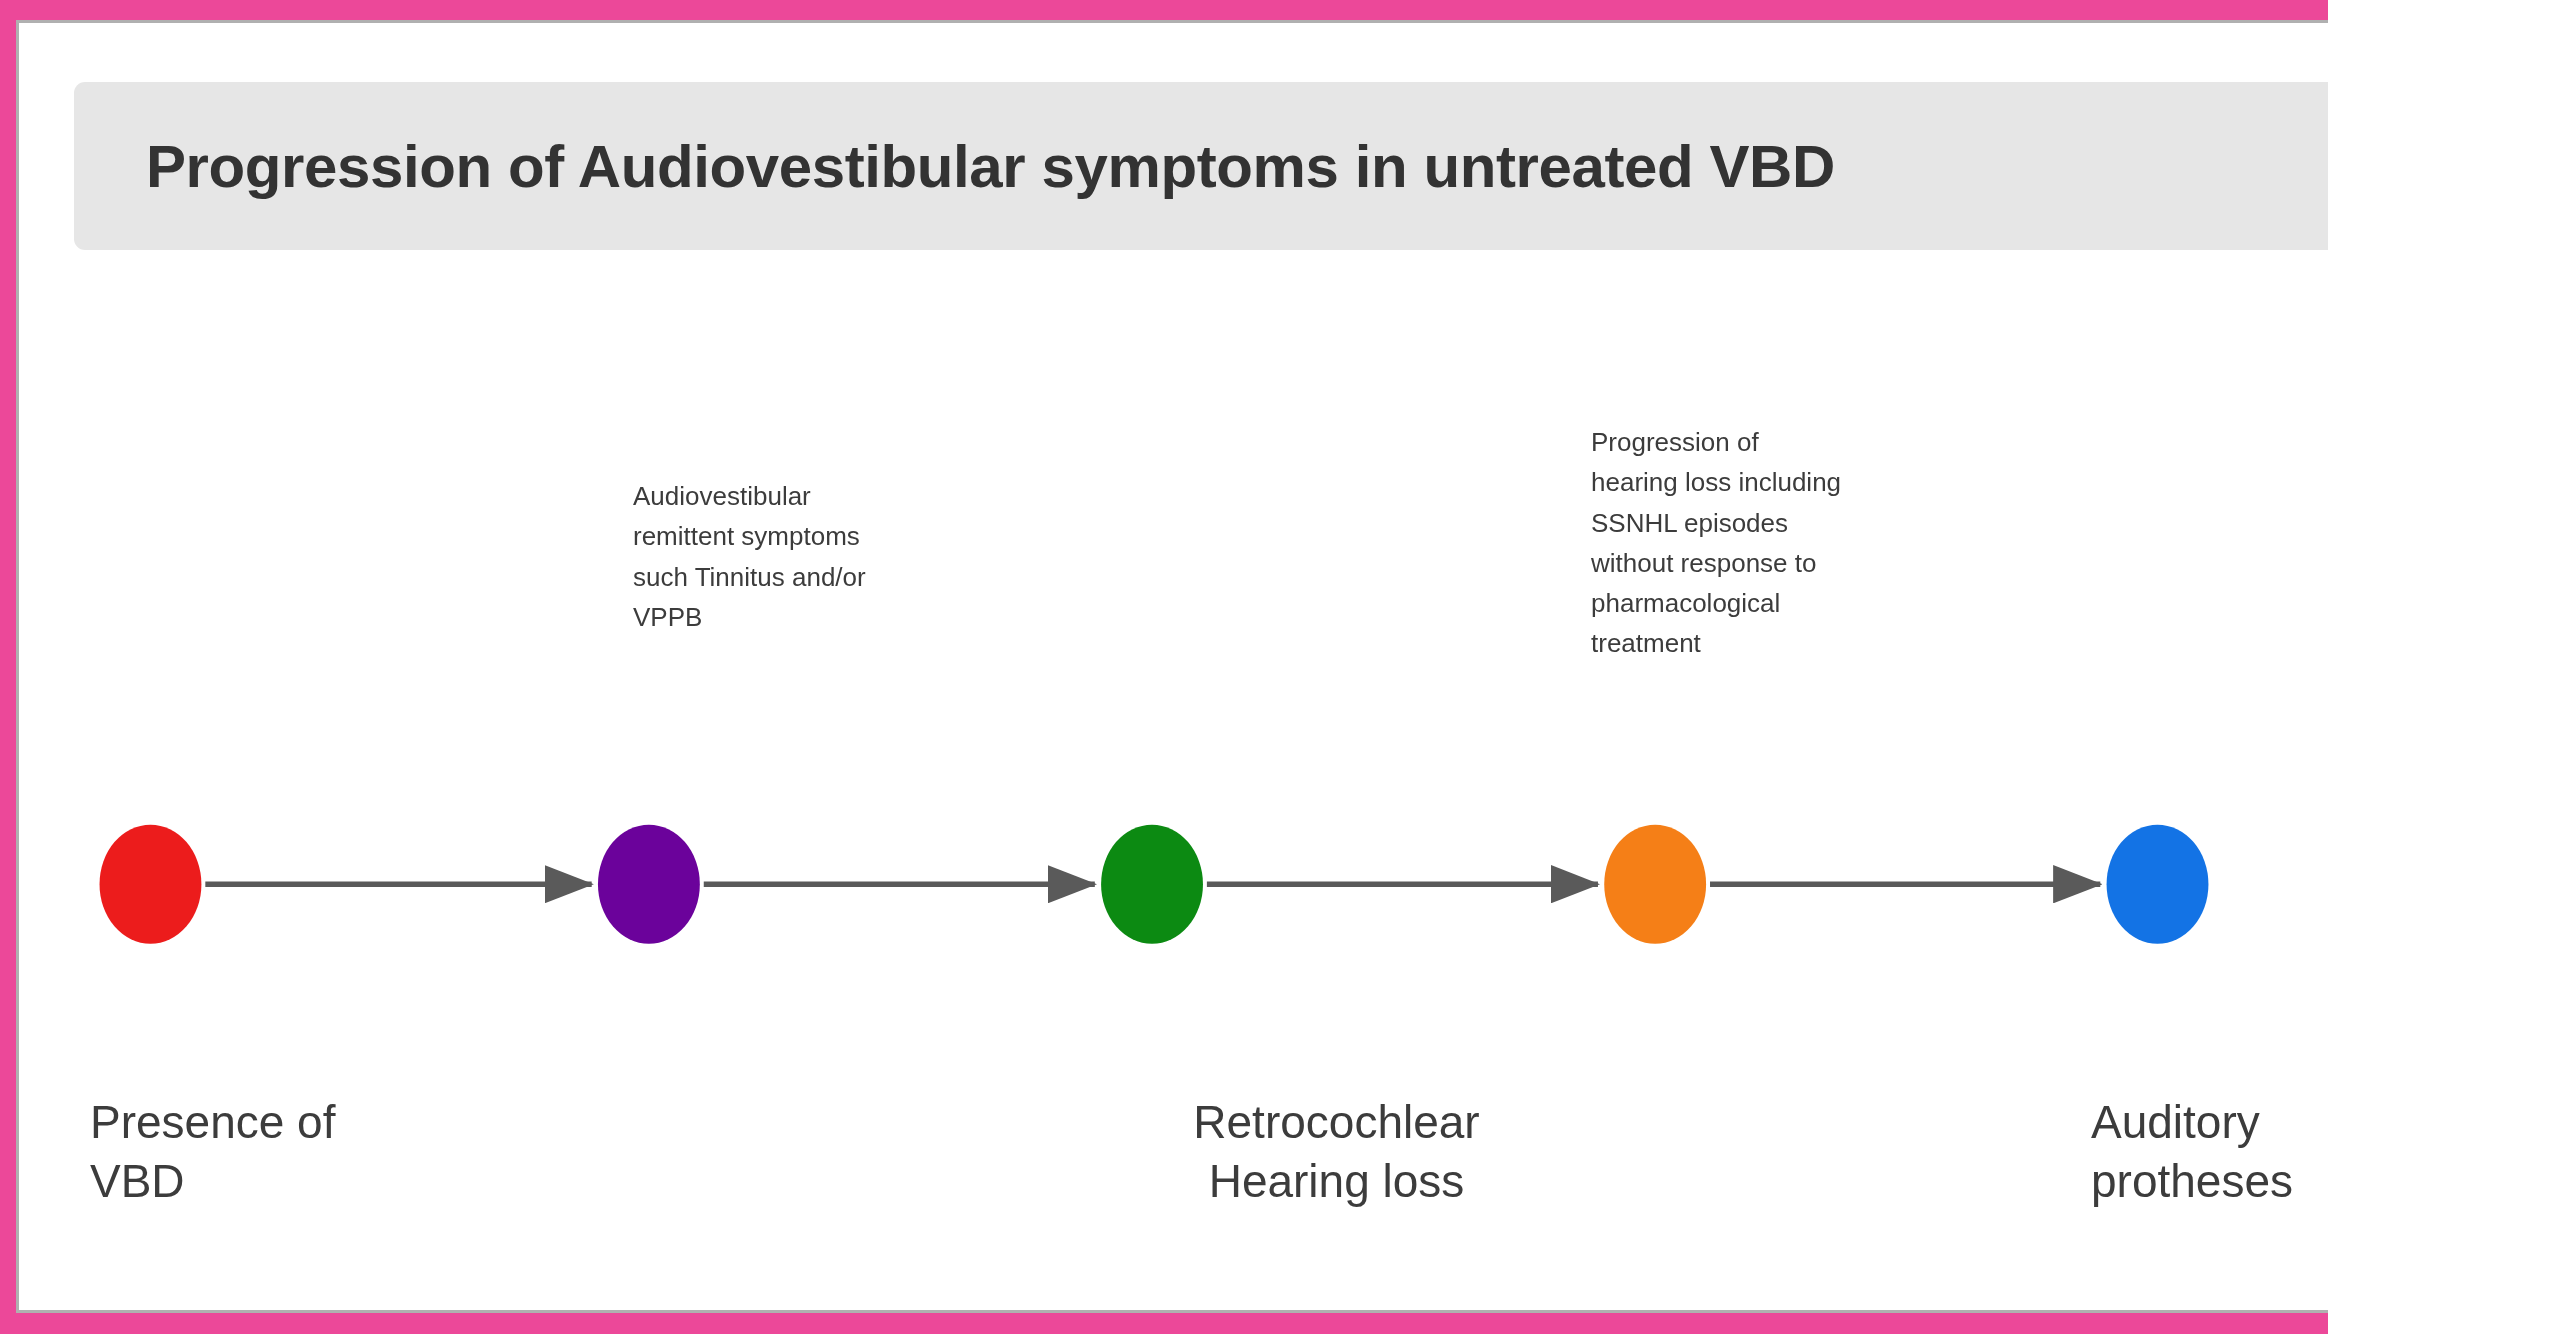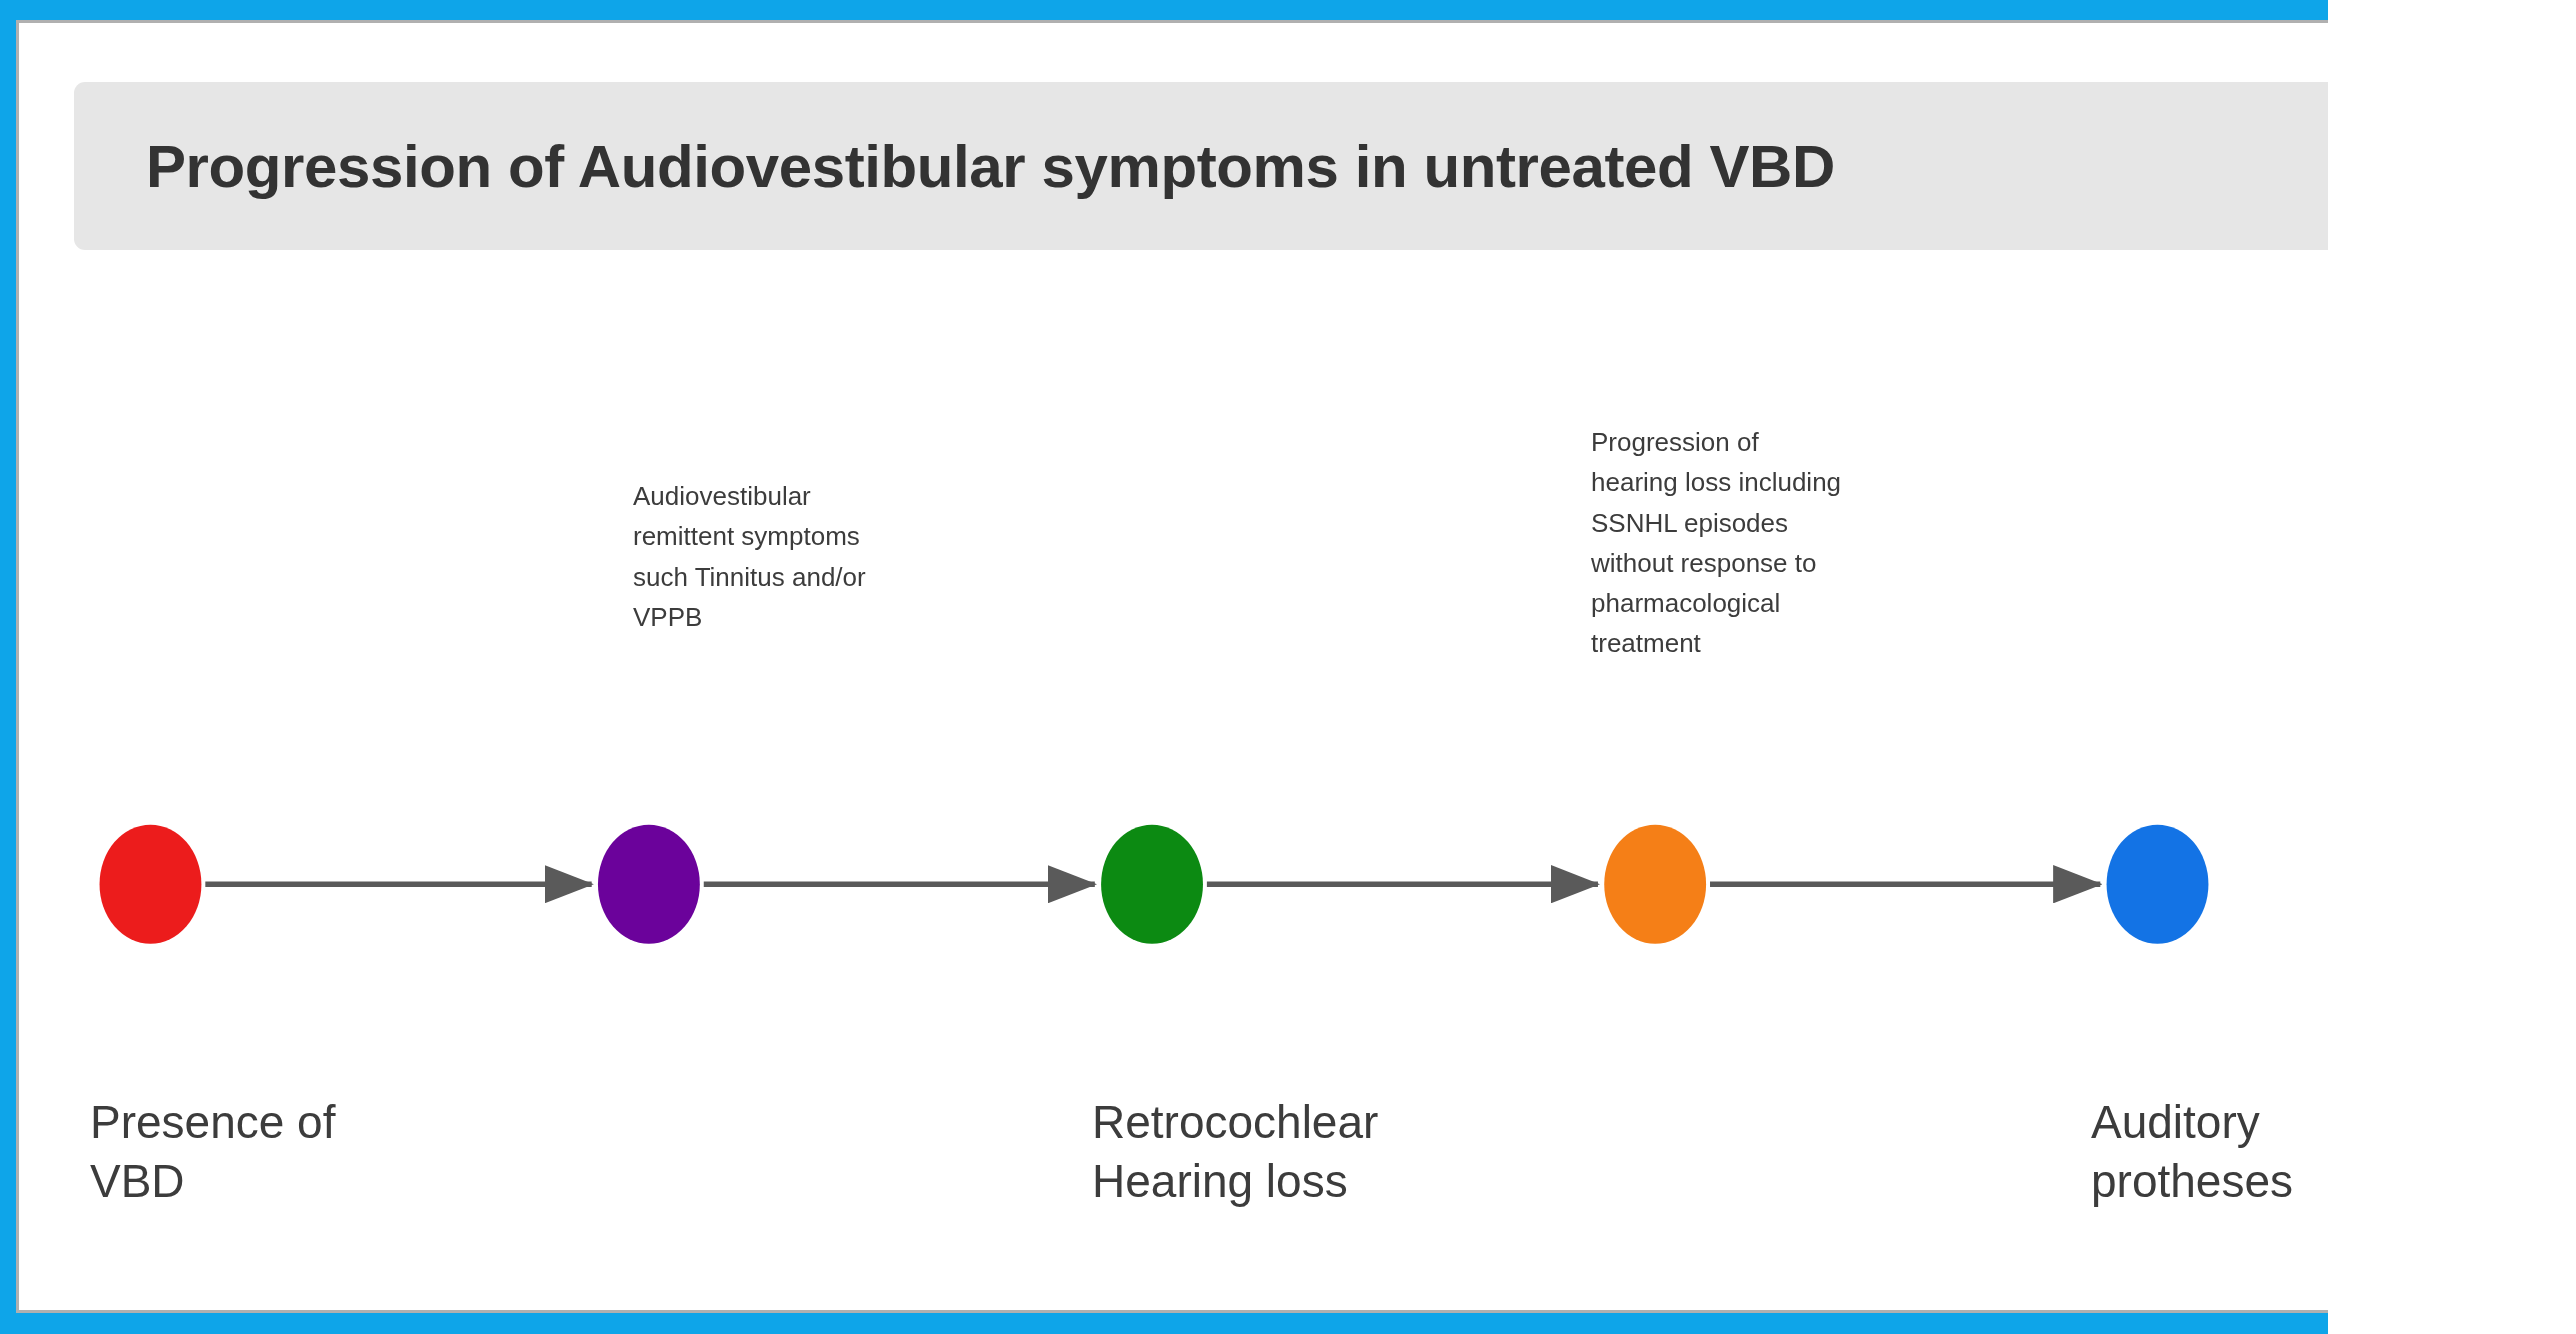--- a/index.html
+++ b/index.html
@@ -9,21 +9,21 @@
     background: #ffffff;
   }
   body {
     font-family: "Liberation Sans", sans-serif;
   }
 
   #canvas {
     position: relative;
     width: 2328px;
     height: 1335px;
-    background: #0ea5e9;
+    background: #ec4899;
     overflow: hidden;
   }
 
   
   .outer-frame {
     position: absolute;
     left: 15.7px;
     top: 19.6px;
     width: 2543px;
     height: 1293px;
@@ -137,20 +137,20 @@
   <div class="callout" style="left:1591px; top:422px; width:408px;">Progression of
 hearing loss including
 SSNHL episodes
 without response to
 pharmacological
 treatment</div>
 
   <div class="node-label" style="left:90px; top:1093px; width:423px;">Presence of
 VBD</div>
 
-  <div class="node-label" style="left:1092px; top:1093px; width:439px;">Retrocochlear
+  <div class="node-label" style="left:1117px; top:1093px; width:439px;text-align:center;">Retrocochlear
 Hearing loss</div>
 
   <div class="node-label" style="left:2091px; top:1093px; width:423px;">Auditory
 protheses</div>
 
 </div>
 
 
 </body></html>

